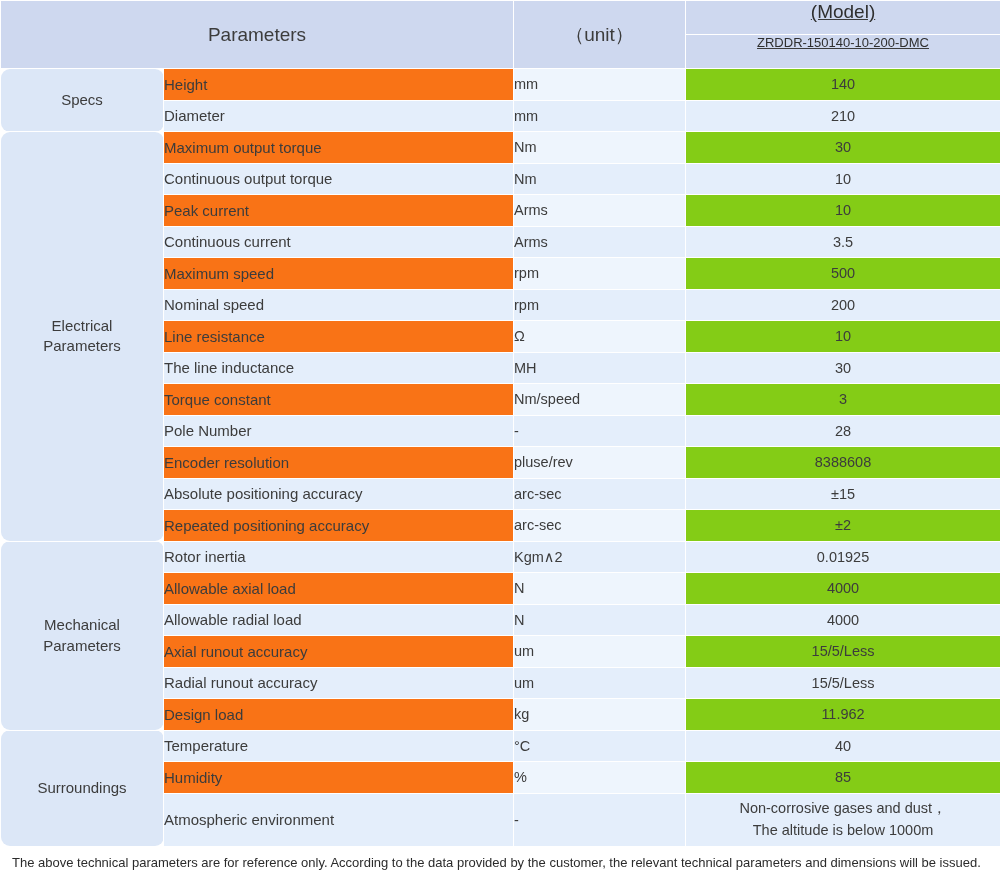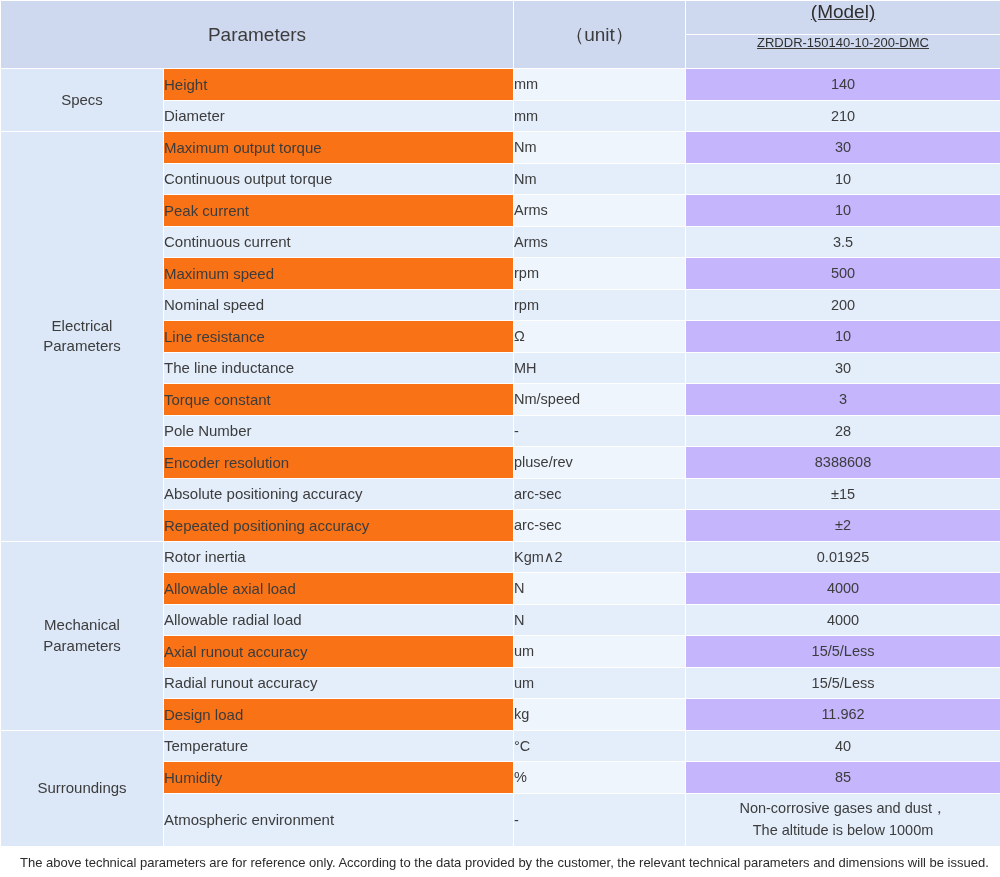--- a/index.html
+++ b/index.html
@@ -58,48 +58,49 @@
     color: #2f2f2f;
   }
   .model-cell { padding: 0; vertical-align: top; text-decoration: underline; }
 
   td.group {
     background: #dce7f7;
     text-align: center;
     font-size: 15px;
     line-height: 1.35;
     color: #3a3a3a;
+    border-radius: 9px;
   }
   td.param {
     background: #f97316;
     text-align: left;
     padding-left: 27px;
     font-size: 15px;
     height: 30.5px;
   }
   td.unit {
     background: #eef5fd;
     font-size: 14.5px;
   }
   td.value {
-    background: #c4b5fd;
+    background: #84cc16;
     text-align: center;
     font-size: 14.5px;
   }
   tr.alt td.param, tr.alt td.unit, tr.alt td.value {
     background: #e4eefb;
   }
   td.value.multiline {
     line-height: 1.5;
     font-size: 14.5px;
   }
   .footnote {
     font-size: 13px;
     color: #2b2b2b;
-    padding: 8px 4px 0 20px;
+    padding: 8px 4px 0 12px;
     line-height: 1.3;
     white-space: nowrap;
   }
 </style>
 </head>
 <body>
 
 <div class="sheet">
   <table class="spec">
     <colgroup>

